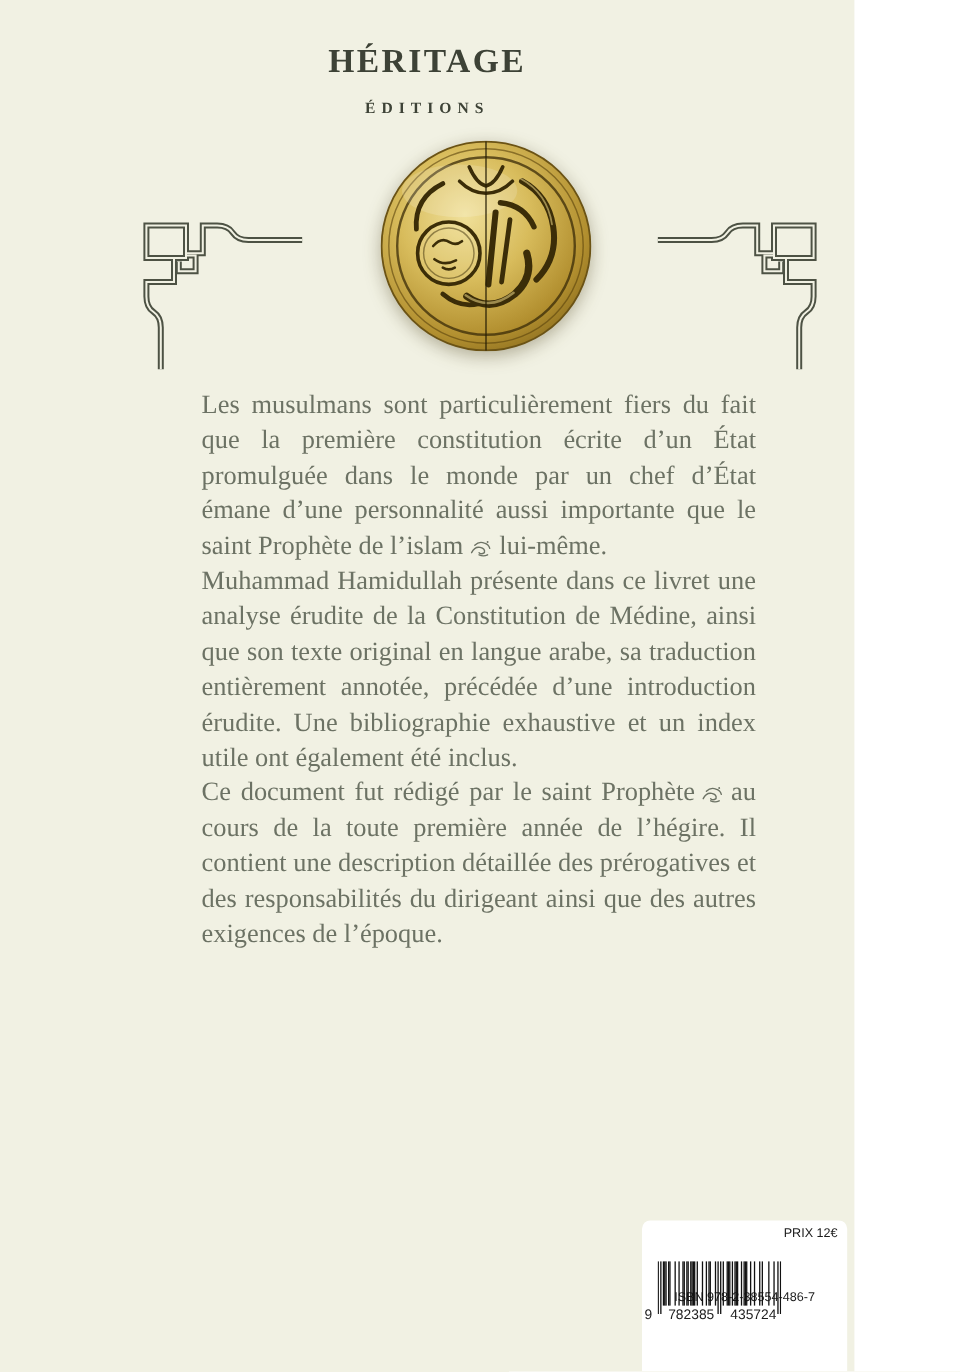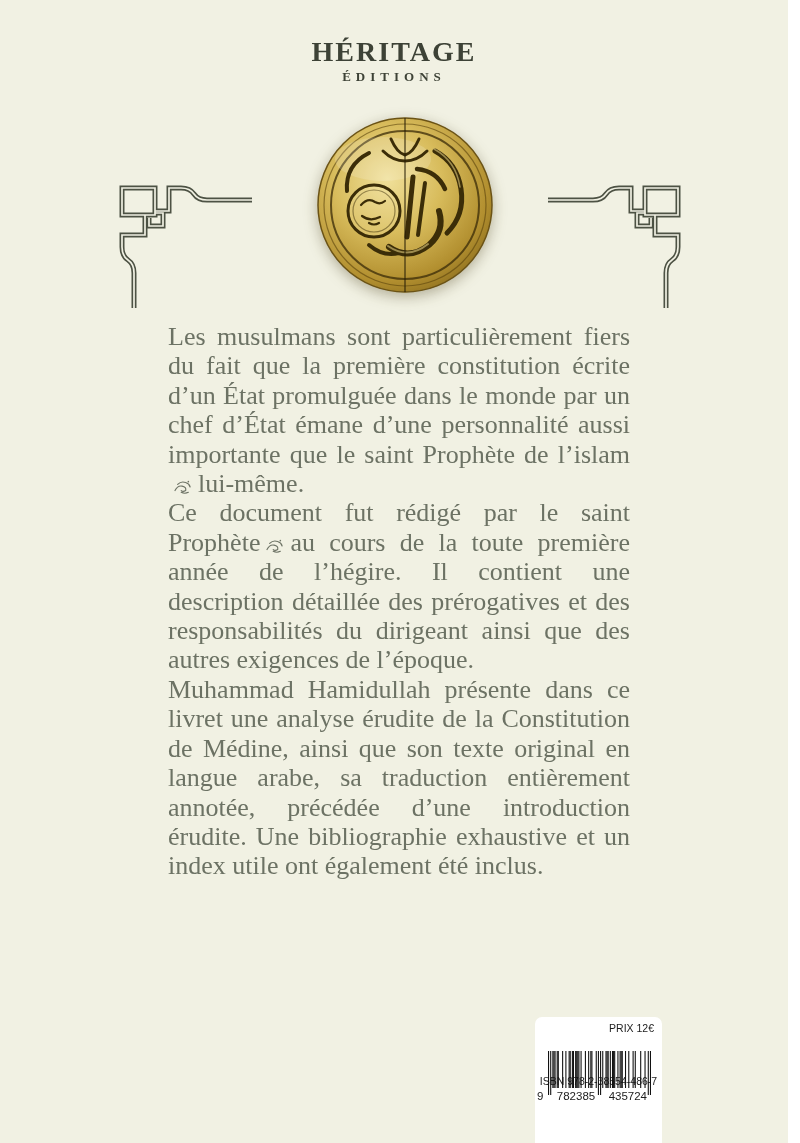--- a/index.html
+++ b/index.html
@@ -1,41 +1,41 @@
 <!DOCTYPE html>
 <html lang="fr" style="--background: #f1f1e3; --body-text: #6c7264; --logo-text: #3d4236; --ornament: #4d5244; --gold-light: #f0e09a; --gold-mid: #c2a140; --gold-dark: #7c6018; --barcode-label-bg: #ffffff; --barcode-text: #1c1c1c;"><head>
 <meta charset="utf-8">
 <style>
   html,body{margin:0;padding:0;}
   .cover{
-    position:relative;width:788px;height:1143px;overflow:hidden;
+    position:relative;width:712px;height:1143px;overflow:hidden;
     background:var(--background,#f1f1e3);
     font-family:"Liberation Serif","DejaVu Serif",serif;
   }
   
   .logo{position:absolute;top:36px;left:0;width:100%;text-align:center;color:var(--logo-text,#3d4236);}
   .logo-name{font-size:28px;font-weight:bold;letter-spacing:2px;}
-  .logo-sub{font-size:13px;font-weight:bold;letter-spacing:5px;margin-top:1px;text-align:center;}
+  .logo-sub{font-size:13px;font-weight:bold;letter-spacing:5px;margin-top:14px;text-align:center;}
   
   .medallion{position:absolute;left:317px;top:117px;width:176px;height:176px;
     filter:drop-shadow(0 4px 7px rgba(60,50,10,.35));}
   
   .ornament{position:absolute;top:178px;width:140px;height:130px;}
   .ornament-left{left:112px;}
   .ornament-right{left:548px;transform:scaleX(-1);}
   
   .synopsis{position:absolute;left:168px;top:322px;width:462px;
-    color:var(--body-text,#6c7264);font-size:26px;line-height:29.4px;
+    color:var(--body-text,#6c7264);font-size:22px;line-height:29.4px;
     text-align:justify;hyphens:auto;}
   .synopsis p{margin:0;}
   .saw svg{vertical-align:-3px;margin:0 5px;}
   
   .barcode-label{position:absolute;left:535px;top:1017px;width:127px;height:126px;
     background:var(--barcode-label-bg,#ffffff);border-radius:7px 7px 0 0;
-    color:var(--barcode-text,#1c1c1c);font-family:"Liberation Sans","DejaVu Sans",sans-serif;}
+    color:var(--barcode-text,#1c1c1c);font-family:"Liberation Sans","DejaVu Sans",sans-serif;padding-left:44px;}
   .price{position:absolute;top:5px;right:8px;font-size:10.5px;}
   .isbn{position:absolute;top:18px;left:0;width:100%;text-align:center;font-size:10.5px;white-space:nowrap;margin-top:40px;}
   .bars{position:absolute;left:13px;top:34px;}
   .ean-row{position:absolute;left:2px;top:73px;width:110px;display:flex;
     justify-content:space-between;font-size:11.5px;background:transparent;}
   .hidden-defs{position:absolute;width:0;height:0;overflow:hidden;}
 </style>
 </head>
 <body>
 
@@ -118,29 +118,29 @@
 
   <main class="synopsis">
     <p><span>Les musulmans sont particulièrement fiers du fait que la première constitution écrite d’un État promulguée dans le monde par un chef d’État émane d’une personnalité aussi importante que le saint Prophète de l’islam</span><span class="saw"><svg width="20" height="16" viewBox="0 0 22 18">
             <g stroke="#6c7264" stroke-width="1.3" fill="none" stroke-linecap="round">
               <path d="M2,13 q3,-6 8,-5 q5,1 4,5 q-3,2 -5,0"></path>
               <path d="M5,6 q4,-4 9,-2 q4,1 5,5"></path>
               <path d="M9,15 q4,2 8,0"></path>
             </g>
             <circle cx="17" cy="3" r="0.9" fill="#6c7264"></circle>
           </svg></span><span>lui-même.</span></p>
+    <p><span>Muhammad Hamidullah présente dans ce livret une analyse érudite de la Constitution de Médine, ainsi que son texte original en langue arabe, sa traduction entièrement annotée, précédée d’une introduction érudite. Une bibliographie exhaustive et un index utile ont également été inclus.</span></p>
     <p><span>Ce document fut rédigé par le saint Prophète</span><span class="saw"><svg width="20" height="16" viewBox="0 0 22 18">
             <g stroke="#6c7264" stroke-width="1.3" fill="none" stroke-linecap="round">
               <path d="M2,13 q3,-6 8,-5 q5,1 4,5 q-3,2 -5,0"></path>
               <path d="M5,6 q4,-4 9,-2 q4,1 5,5"></path>
               <path d="M9,15 q4,2 8,0"></path>
             </g>
             <circle cx="17" cy="3" r="0.9" fill="#6c7264"></circle>
           </svg></span><span>au cours de la toute première année de l’hégire. Il contient une description détaillée des prérogatives et des responsabilités du dirigeant ainsi que des autres exigences de l’époque.</span></p>
-    <p><span>Muhammad Hamidullah présente dans ce livret une analyse érudite de la Constitution de Médine, ainsi que son texte original en langue arabe, sa traduction entièrement annotée, précédée d’une introduction érudite. Une bibliographie exhaustive et un index utile ont également été inclus.</span></p>
   </main>
 
   <div class="barcode-label">
     <div class="price">PRIX 12€</div>
     <div class="isbn">ISBN 978-2-38554-486-7</div>
     <svg class="bars" id="barcode-svg" width="103" height="44" viewBox="0 0 95 44" preserveAspectRatio="none">
         <rect x="0" y="0" width="1" height="44" fill="#111"></rect>
         <rect x="2" y="0" width="1" height="44" fill="#111"></rect>
         <rect x="4" y="0" width="1" height="37" fill="#111"></rect>
         <rect x="5" y="0" width="1" height="37" fill="#111"></rect>

